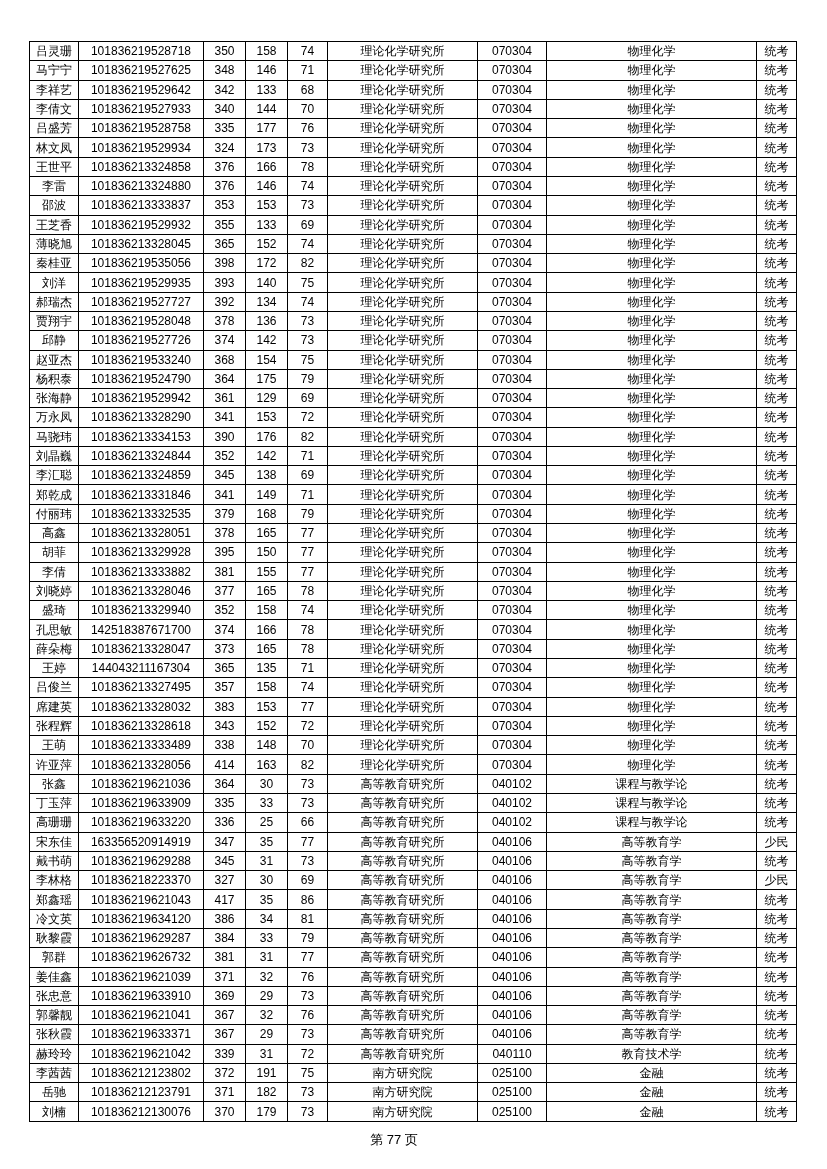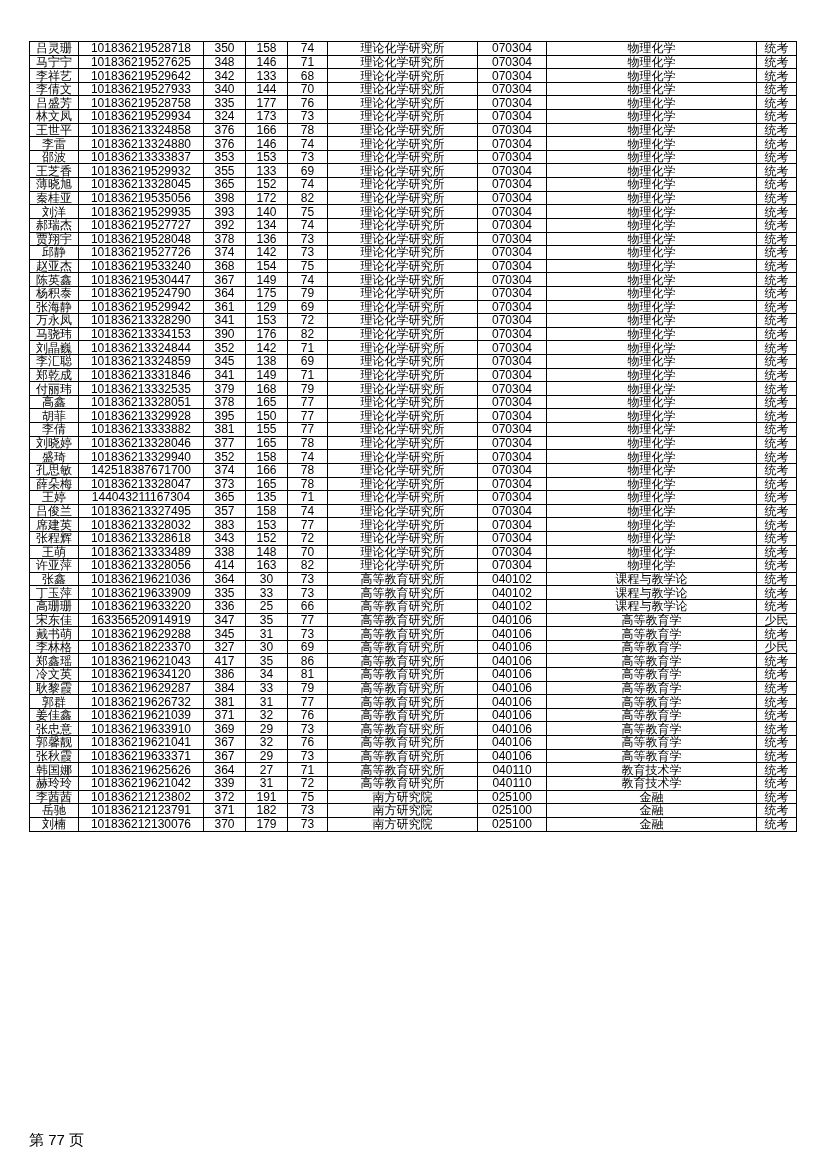--- a/index.html
+++ b/index.html
@@ -14,41 +14,42 @@
     background: #ffffff;
     font-family: "Liberation Sans", "DejaVu Sans", sans-serif;
     color: #000000;
     overflow: hidden;
   }
   table.score-table {
     position: absolute;
     left: 29px;
     top: 41px;
     width: 767px;
-    height: 791px;
+    height: 1081px;
     border-collapse: collapse;
     table-layout: fixed;
   }
   table.score-table td {
     border: 1px solid #000000;
     font-size: 12px;
     line-height: 1;
     text-align: center;
     vertical-align: middle;
     padding: 0;
     white-space: nowrap;
     overflow: hidden;
   }
   table.score-table td.c-name { overflow: visible; }
   .footer {
     position: absolute;
     left: 29px;
     top: 1131px;
     width: 730px;
-    font-size: 15px;
+    text-align: center;
+    font-size: 13px;
     font-family: "Liberation Sans", "DejaVu Sans", sans-serif;
     color: #000000;
   }
 </style>
 </head>
 <body>
 
 <div class="page">
 
   <table class="score-table">
@@ -245,31 +246,20 @@
           <td class="c-id">101836219533240</td>
           <td class="c-s1">368</td>
           <td class="c-s2">154</td>
           <td class="c-s3">75</td>
           <td class="c-dept">理论化学研究所</td>
           <td class="c-code">070304</td>
           <td class="c-major">物理化学</td>
           <td class="c-type">统考</td>
         </tr>
         <tr>
-          <td class="c-name">陈英鑫</td>
-          <td class="c-id">101836219530447</td>
-          <td class="c-s1">367</td>
-          <td class="c-s2">149</td>
-          <td class="c-s3">74</td>
-          <td class="c-dept">理论化学研究所</td>
-          <td class="c-code">070304</td>
-          <td class="c-major">物理化学</td>
-          <td class="c-type">统考</td>
-        </tr>
-        <tr>
           <td class="c-name">杨积泰</td>
           <td class="c-id">101836219524790</td>
           <td class="c-s1">364</td>
           <td class="c-s2">175</td>
           <td class="c-s3">79</td>
           <td class="c-dept">理论化学研究所</td>
           <td class="c-code">070304</td>
           <td class="c-major">物理化学</td>
           <td class="c-type">统考</td>
         </tr>
@@ -638,31 +628,20 @@
         </tr>
         <tr>
           <td class="c-name">张秋霞</td>
           <td class="c-id">101836219633371</td>
           <td class="c-s1">367</td>
           <td class="c-s2">29</td>
           <td class="c-s3">73</td>
           <td class="c-dept">高等教育研究所</td>
           <td class="c-code">040106</td>
           <td class="c-major">高等教育学</td>
-          <td class="c-type">统考</td>
-        </tr>
-        <tr>
-          <td class="c-name">韩国娜</td>
-          <td class="c-id">101836219625626</td>
-          <td class="c-s1">364</td>
-          <td class="c-s2">27</td>
-          <td class="c-s3">71</td>
-          <td class="c-dept">高等教育研究所</td>
-          <td class="c-code">040110</td>
-          <td class="c-major">教育技术学</td>
           <td class="c-type">统考</td>
         </tr>
         <tr>
           <td class="c-name">赫玲玲</td>
           <td class="c-id">101836219621042</td>
           <td class="c-s1">339</td>
           <td class="c-s2">31</td>
           <td class="c-s3">72</td>
           <td class="c-dept">高等教育研究所</td>
           <td class="c-code">040110</td>

